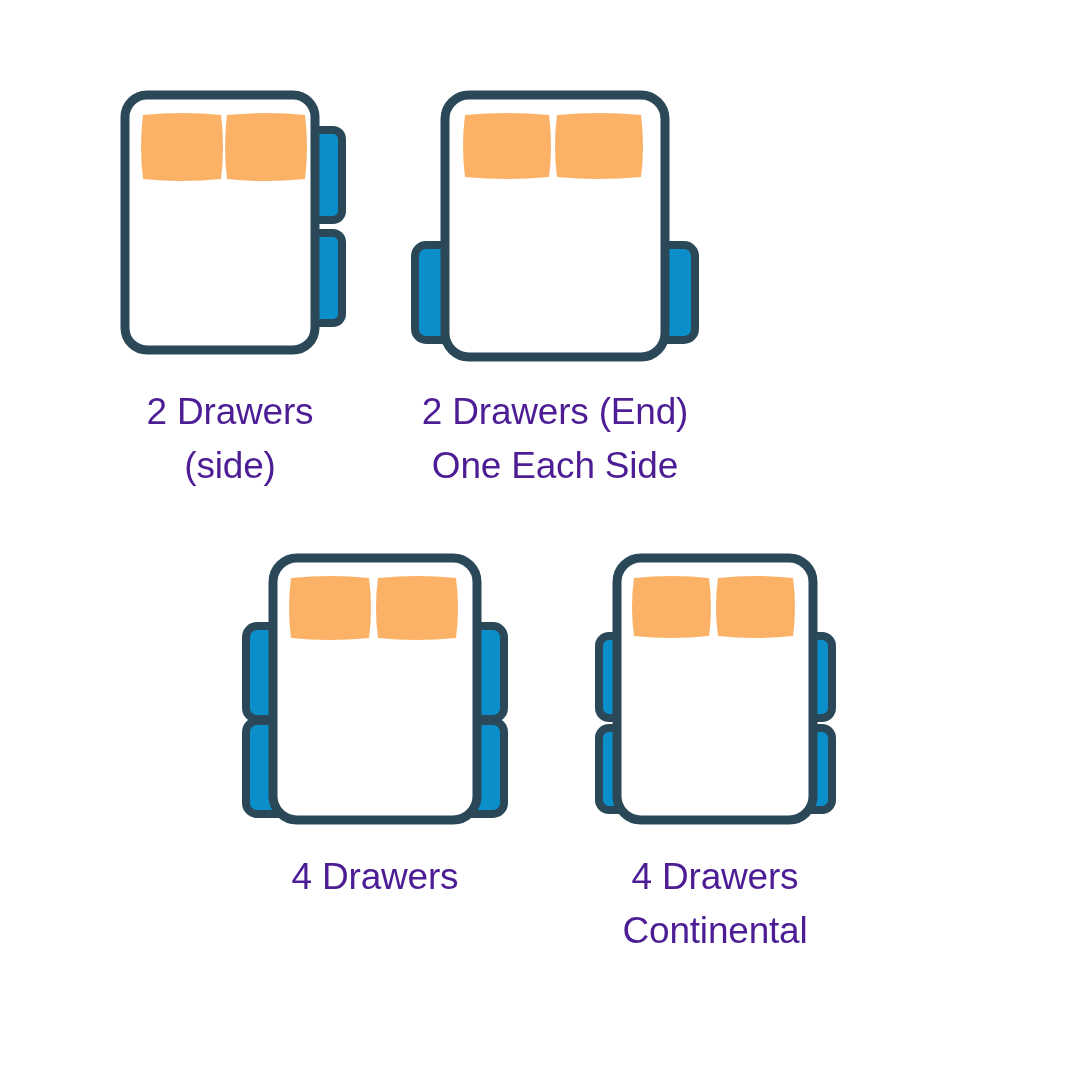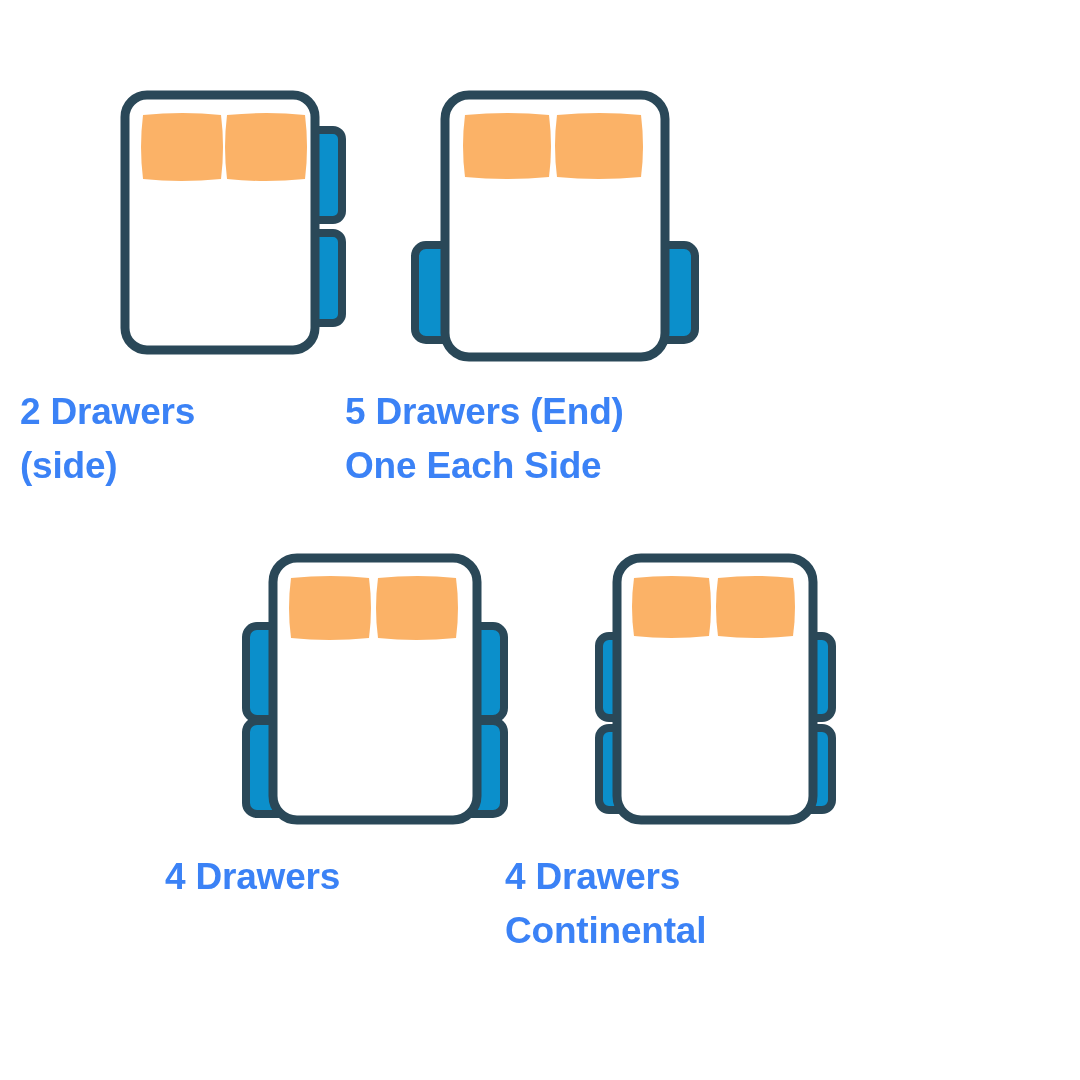--- a/index.html
+++ b/index.html
@@ -21,26 +21,27 @@
   }
   .option {
     position: absolute;
   }
   .bed-figure {
     position: relative;
     display: block;
   }
   .caption {
     position: absolute;
-    color: #3b82f6;
+    text-align: center;
+    color: #4c1d95;
     font-family: "Liberation Sans", sans-serif;
     font-size: 37px;
     line-height: 1.45;
     letter-spacing: -0.2px;
-    font-weight: 700;
+    font-weight: 400;
     white-space: pre-line;
     left: 50%;
     transform: translateX(-50%);
     width: 420px;
   }
   svg { display: block; overflow: visible; }
 </style>
 </head>
 <body>
 
@@ -74,21 +75,21 @@
           <rect x="20" y="160" width="48" height="95" rx="11" ry="11" fill="#0b8fcb" stroke="#2a4858" stroke-width="8"></rect>
           <rect x="252" y="160" width="48" height="95" rx="11" ry="11" fill="#0b8fcb" stroke="#2a4858" stroke-width="8"></rect>
         </g>
         <rect x="50" y="10" width="220" height="262" rx="24" ry="24" fill="#ffffff" stroke="#2a4858" stroke-width="9"></rect>
         <g>
           <path d="M70,30 q43,-4 84,0 q4,32 0,62 q-43,4 -84,0 q-4,-31 0,-62 Z" fill="#fbb267"></path>
           <path d="M162,30 q43,-4 84,0 q4,32 0,62 q-43,4 -84,0 q-4,-31 0,-62 Z" fill="#fbb267"></path>
         </g>
       </svg>
     </div>
-    <div class="caption" style="top:300px;">5 Drawers (End)
+    <div class="caption" style="top:300px;">2 Drawers (End)
 One Each Side</div>
   </div>
 
 
   <div class="option" style="left:215px; top:548px; width:320px;">
     <div class="bed-figure">
       <svg width="320" height="290" viewBox="0 0 320 290">
         <g>
           <rect x="31" y="78" width="48" height="93" rx="11" ry="11" fill="#0b8fcb" stroke="#2a4858" stroke-width="8"></rect>
           <rect x="31" y="173" width="48" height="93" rx="11" ry="11" fill="#0b8fcb" stroke="#2a4858" stroke-width="8"></rect>

